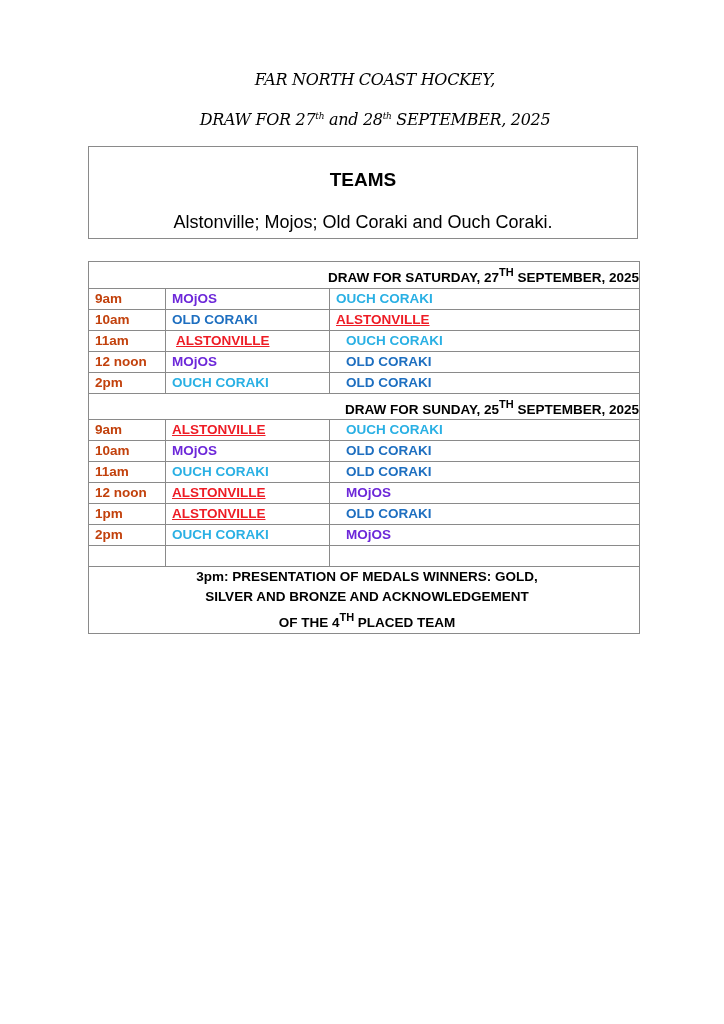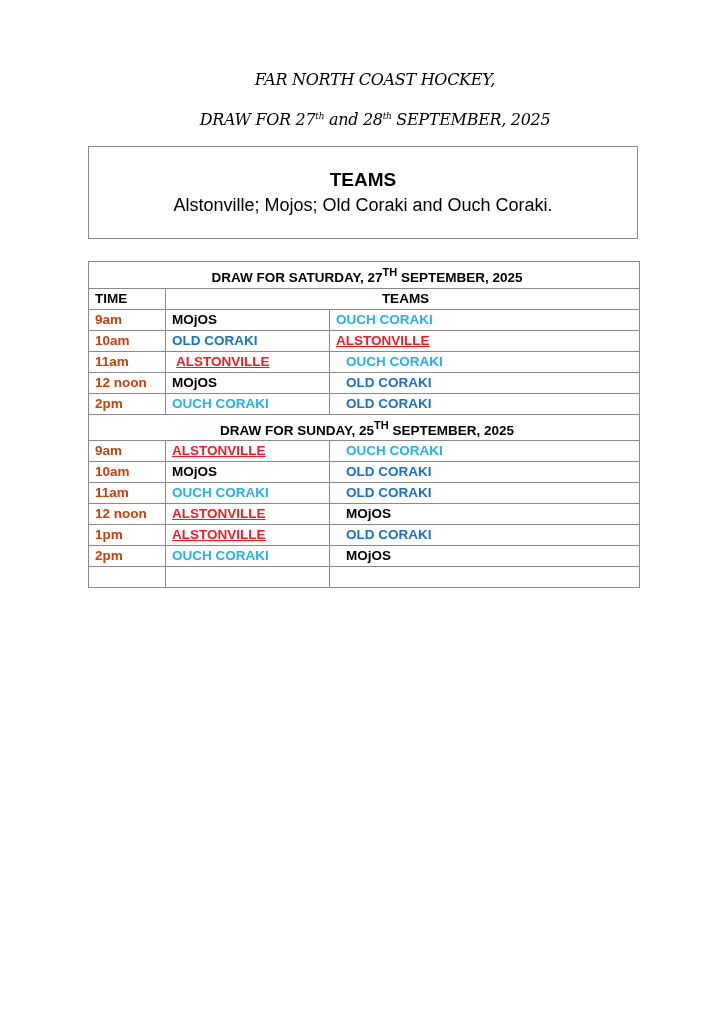--- a/index.html
+++ b/index.html
@@ -4,36 +4,36 @@
 <style>
   html, body { margin:0; padding:0; background:#ffffff; }
   body { width:724px; height:1024px; position:relative; overflow:hidden; font-family:"Liberation Sans", sans-serif; color:#000; }
   .script { font-family:"DejaVu Serif", serif; font-style:italic; text-align:center; position:absolute; left:13px; width:724px; font-size:16px; letter-spacing:-0.3px; }
   .script sup { font-size:9px; }
   #t1 { top:70px; }
   #t2 { top:110px; }
   .box { position:absolute; left:88px; width:550px; border:1px solid #8a8a8a; box-sizing:border-box; }
   #teams { top:146px; height:93px; text-align:center; }
   #teams .h { font-weight:bold; font-size:19px; margin-top:22px; }
-  #teams .l { font-size:18px; margin-top:4px; }
+  #teams .l { font-size:18px; margin-top:21px; }
   table.draw { position:absolute; left:88px; top:261px; width:551px; border-collapse:collapse; table-layout:fixed; }
   table.draw td { border:1px solid #8a8a8a; padding:0 0 0 6px; height:20px; font-size:13.5px; font-weight:bold; white-space:nowrap; overflow:hidden; line-height:20px; }
   col.c1 { width:77px; } col.c2 { width:164px; } col.c3 { width:310px; }
-  td.banner { text-align:center; font-size:19px; padding:0; }
+  td.banner { text-align:right; font-size:19px; padding:0; }
   td.banner sup { font-size:11px; }
   td.sat { height:51px; vertical-align:top; padding-top:8px; }
   td.lunch { height:70px; }
   td.sun { height:80px; }
   td.hdr { color:#000; }
   td.center { text-align:center; }
   td.final { text-align:center; font-weight:normal; font-size:19px; line-height:26px; padding:4px 0 6px; white-space:normal; height:auto; }
   td.final sup { font-size:11px; }
   .time { color:#c2410c; }
   .t-alstonville { color:#ee1c25;text-decoration:underline; }
-  .t-mojos { color:#000000;margin-top:22px; }
+  .t-mojos { color:#6d28d9;margin-top:22px; }
   .t-ouch { color:#2ab0e4;margin-top:40px; }
   .t-old { color:#1e6fc0; }
   .ind1 { padding-left:10px !important; }
   .ind2 { padding-left:16px !important; }
 </style>
 </head>
 <body>
 
 <div class="script" id="t1"><span>FAR NORTH COAST HOCKEY,</span></div>
 <div class="script" id="t2"><span>DRAW FOR 27</span><sup>th</sup><span> and 28</span><sup>th</sup><span> SEPTEMBER, 2025</span></div>
@@ -45,24 +45,20 @@
 
 <table class="draw">
   <colgroup>
       <col class="c1">
       <col class="c2">
       <col class="c3">
     </colgroup>
   <tbody id="tbody">
       <tr>
         <td colspan="3" class="banner sat"><span>DRAW FOR SATURDAY, 27</span><sup>TH</sup><span> SEPTEMBER, 2025</span></td>
-      </tr>
-      <tr>
-        <td class="hdr">TIME</td>
-        <td colspan="2" class="hdr center">TEAMS</td>
       </tr>
       <tr>
         <td class="time">9am</td>
         <td class="t-mojos">MOjOS</td>
         <td class="t-ouch">OUCH CORAKI</td>
       </tr>
       <tr>
         <td class="time">10am</td>
         <td class="t-old">OLD CORAKI</td>
         <td class="t-alstonville">ALSTONVILLE</td>
@@ -113,14 +109,21 @@
       <tr>
         <td class="time">2pm</td>
         <td class="t-ouch">OUCH CORAKI</td>
         <td class="t-mojos ind2">MOjOS</td>
       </tr>
       <tr>
         <td></td>
         <td></td>
         <td></td>
       </tr>
+      <tr>
+        <td colspan="3" class="final">
+          <div>3pm:  PRESENTATION OF MEDALS WINNERS:  GOLD,</div>
+          <div>SILVER AND BRONZE AND ACKNOWLEDGEMENT</div>
+          <div><span>OF THE 4</span><sup>TH</sup><span> PLACED TEAM</span></div>
+        </td>
+      </tr>
     </tbody>
 </table>
 
 </body></html>

